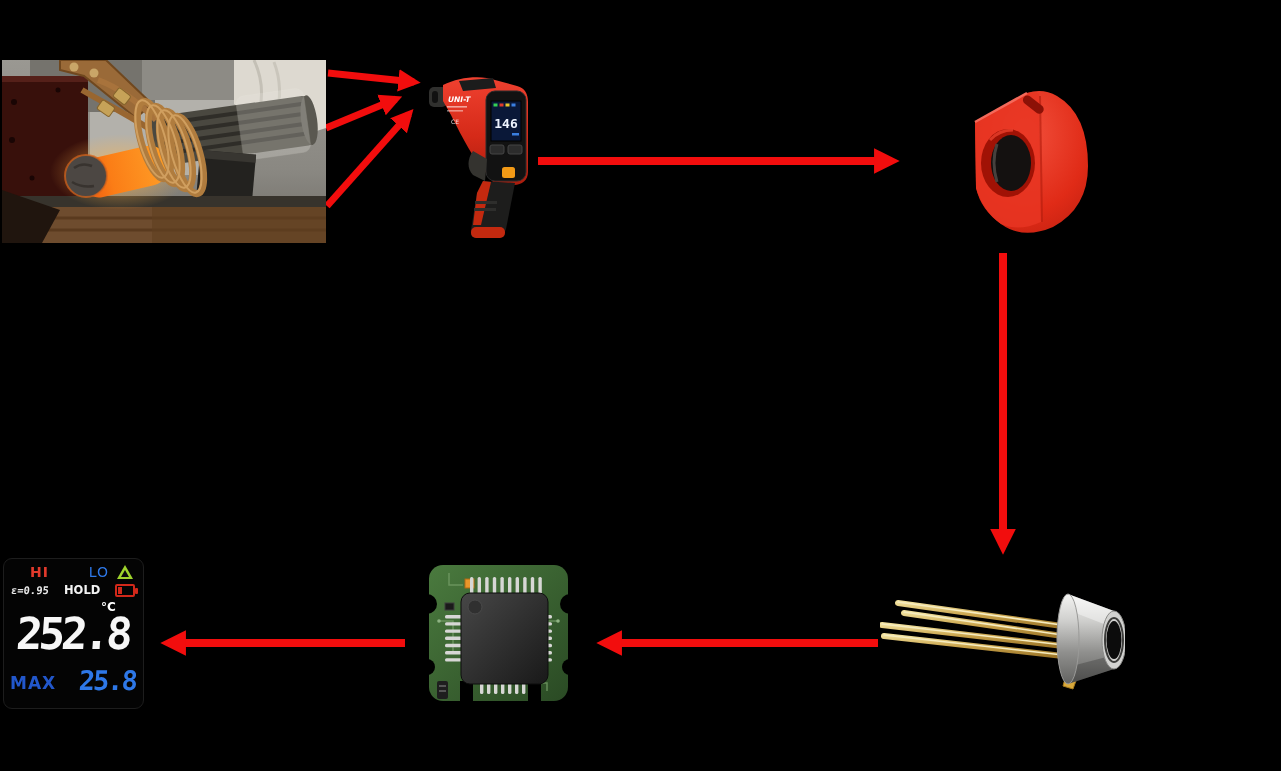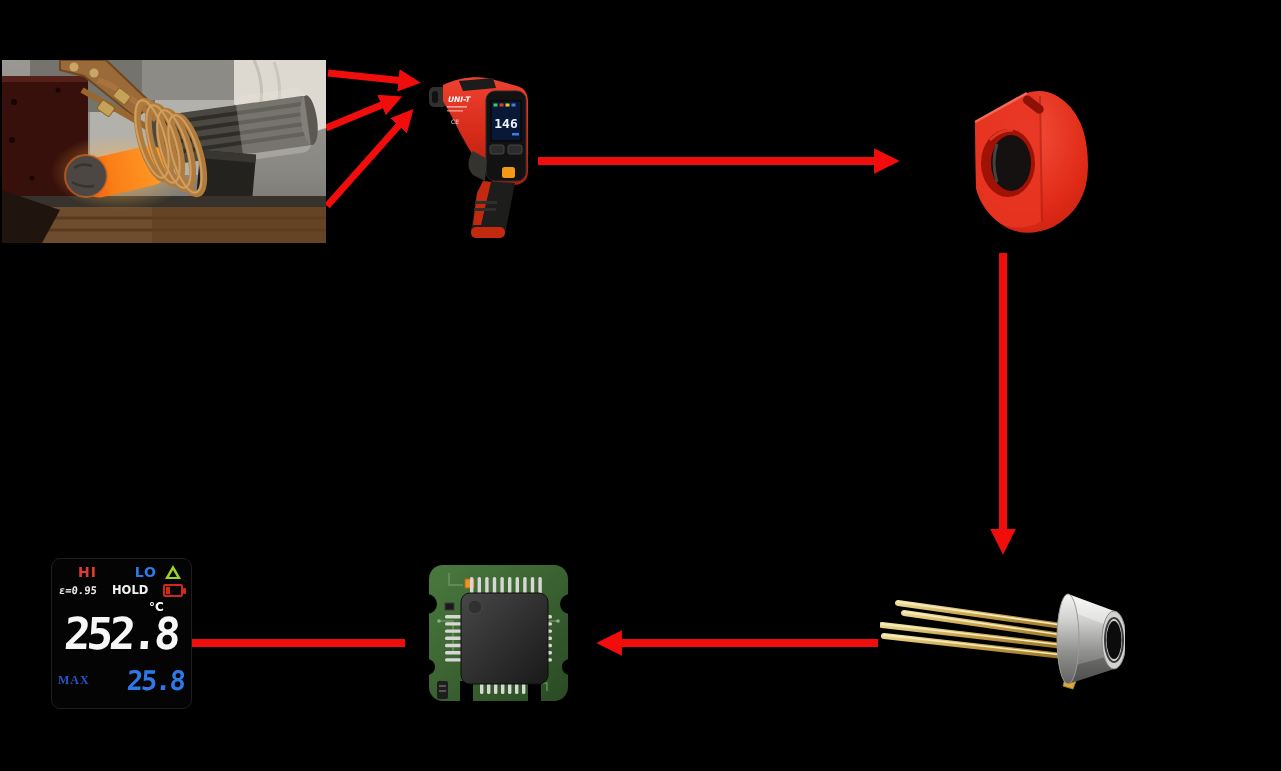--- a/index.html
+++ b/index.html
@@ -4,41 +4,41 @@
 <style>
   html,body{margin:0;padding:0;background:#000;}
   #stage{position:relative;width:1281px;height:771px;background:#000;overflow:hidden;
          font-family:"DejaVu Sans", sans-serif;}
   .node{position:absolute;}
   .node svg{display:block;}
   #arrow-layer{position:absolute;left:0;top:0;pointer-events:none;}
 
   
   .lcd{position:absolute;left:3px;top:558px;width:139px;height:149px;background:#040404;
-       border:1px solid #1d1d1d;border-radius:9px;margin-left:48px;}
+       border:1px solid #1d1d1d;border-radius:9px;}
   .lcd *{position:absolute;}
   .lcd-hi{left:26px;top:5px;color:#e23a2c;font-weight:bold;font-size:14px;letter-spacing:1px;}
-  .lcd-lo{right:34px;top:5px;color:#2e78e8;font-weight:bold;font-size:14px;letter-spacing:1px;}
+  .lcd-lo{right:34px;top:5px;color:#2e78e8;font-weight:normal;font-size:14px;letter-spacing:1px;}
   .lcd-warn{right:10px;top:6px;width:0;height:0;border-left:8px solid transparent;
             border-right:8px solid transparent;border-bottom:14px solid #9ed32c;}
   .lcd-warn::after{content:"";position:absolute;left:-4px;top:5px;width:0;height:0;
             border-left:4px solid transparent;border-right:4px solid transparent;
             border-bottom:7px solid #0a0a0a;}
   .lcd-emis{left:7px;top:25px;color:#e9e9e9;font-size:10.5px;font-weight:bold;
             font-family:"DejaVu Sans Mono", monospace;transform:skewX(-5deg);}
   .lcd-hold{left:60px;top:24px;color:#f2f2f2;font-size:11.5px;font-weight:bold;text-align:center;}
   .lcd-batt{right:8px;top:25px;width:16px;height:9px;border:2px solid #d2281a;border-radius:2px;}
   .lcd-batt::after{content:"";position:absolute;right:-5px;top:1.5px;width:3px;height:6px;
             background:#d2281a;border-radius:1px;}
   .lcd-batt-fill{left:1px;top:1px;width:4px;height:7px;background:#d2281a;}
   .lcd-unit{left:97px;top:41px;color:#ffffff;font-size:12px;font-weight:bold;}
   .lcd-main{left:2px;top:51px;width:133px;text-align:center;color:#f7f7f7;font-size:44px;
             font-weight:bold;font-family:"DejaVu Sans Mono", monospace;
             transform:skewX(-4deg);letter-spacing:-4px;line-height:1.1;}
-  .lcd-max{left:6px;top:114px;color:#2257cb;font-weight:bold;font-size:12px;letter-spacing:1px;font-family:Liberation Serif, serif;}
+  .lcd-max{left:6px;top:114px;color:#2257cb;font-weight:bold;font-size:17px;letter-spacing:1px;}
   .lcd-maxv{right:7px;top:106px;color:#2e78e8;font-size:27px;font-weight:bold;
             font-family:"DejaVu Sans Mono", monospace;transform:skewX(-4deg);letter-spacing:-2px;}
 </style>
 </head>
 <body>
 
 <div id="stage">
 
   <svg id="arrow-layer" width="1281" height="771" viewBox="0 0 1281 771">
     <defs>

